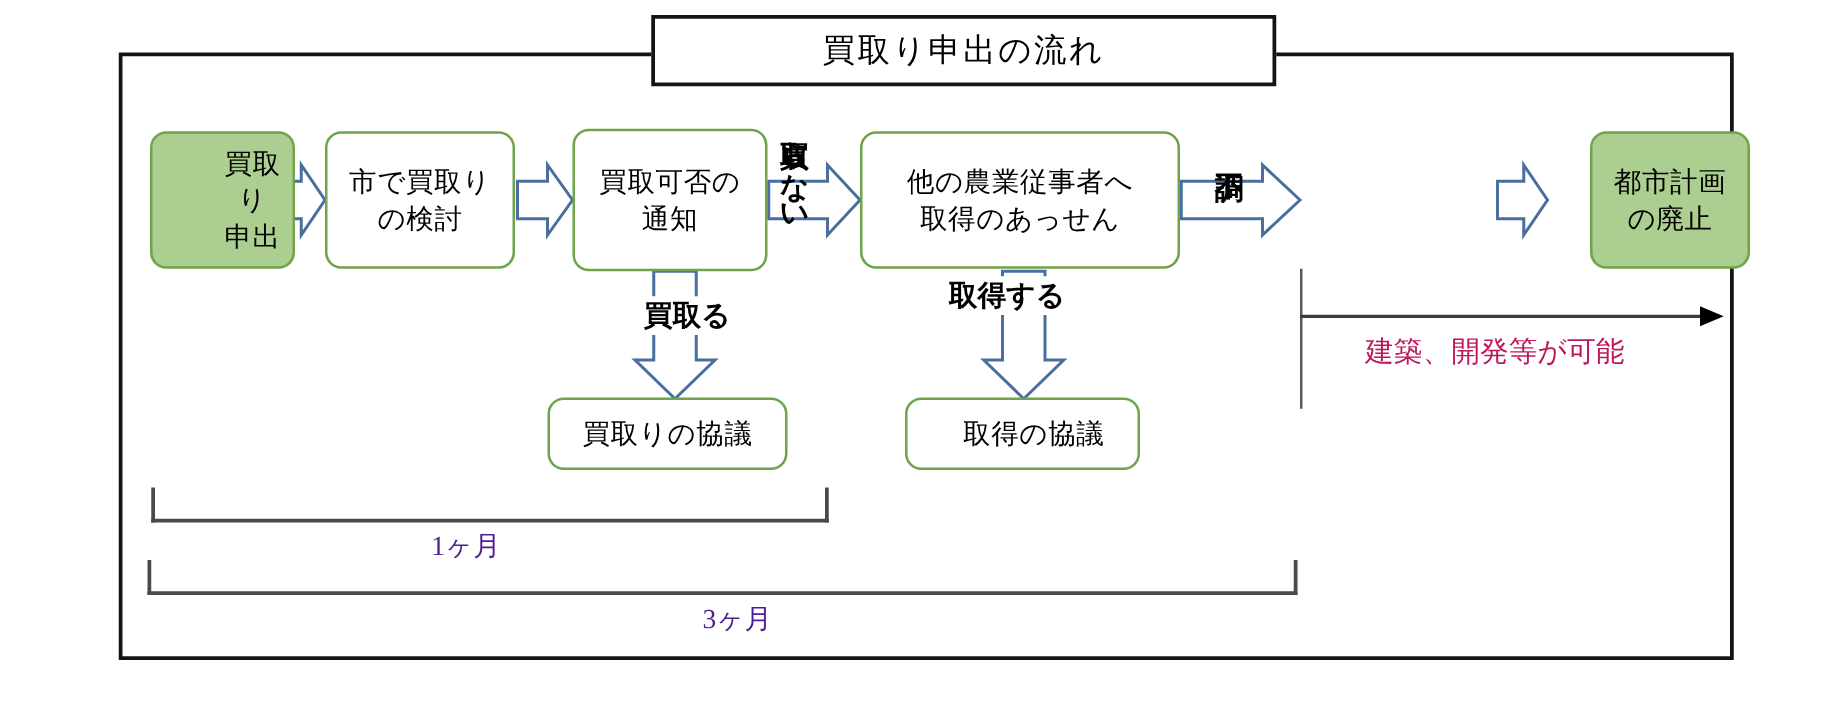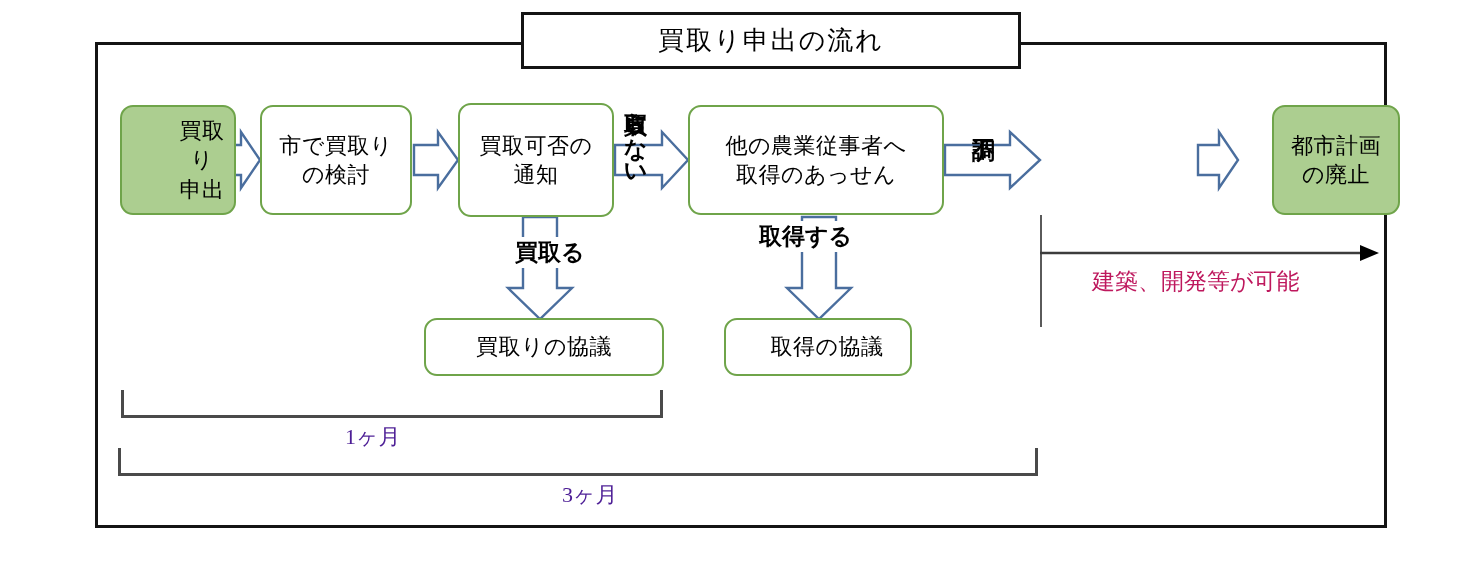--- a/index.html
+++ b/index.html
@@ -170,21 +170,21 @@
     <span class="lbl">他の農業従事者へ
 取得のあっせん</span>
   </div>
 
 
   <div class="pbox green" style="left:1272px; top:105px; width:128px; height:110px;">
     <span class="lbl">都市計画
 の廃止</span>
   </div>
 
-  <div class="pbox" style="left:424px; top:318px; width:240px; height:58px;">
+  <div class="pbox" style="left:438px; top:318px; width:192px; height:58px;">
     <span class="lbl">買取りの協議</span>
   </div>
 
   <div class="pbox" style="left:724px; top:318px; width:188px; height:58px;padding-left:18px;">
     <span class="lbl">取得の協議</span>
   </div>
 
   <div class="arrow-r" style="left:219px; top:129px;">
     <svg width="42" height="62" viewBox="0 0 42 62">
       <polygon points="1,16 22,16 22,3 41,31 22,59 22,46 1,46" fill="#ffffff" stroke="#4A6E9E" stroke-width="2.4" stroke-linejoin="miter"></polygon>

